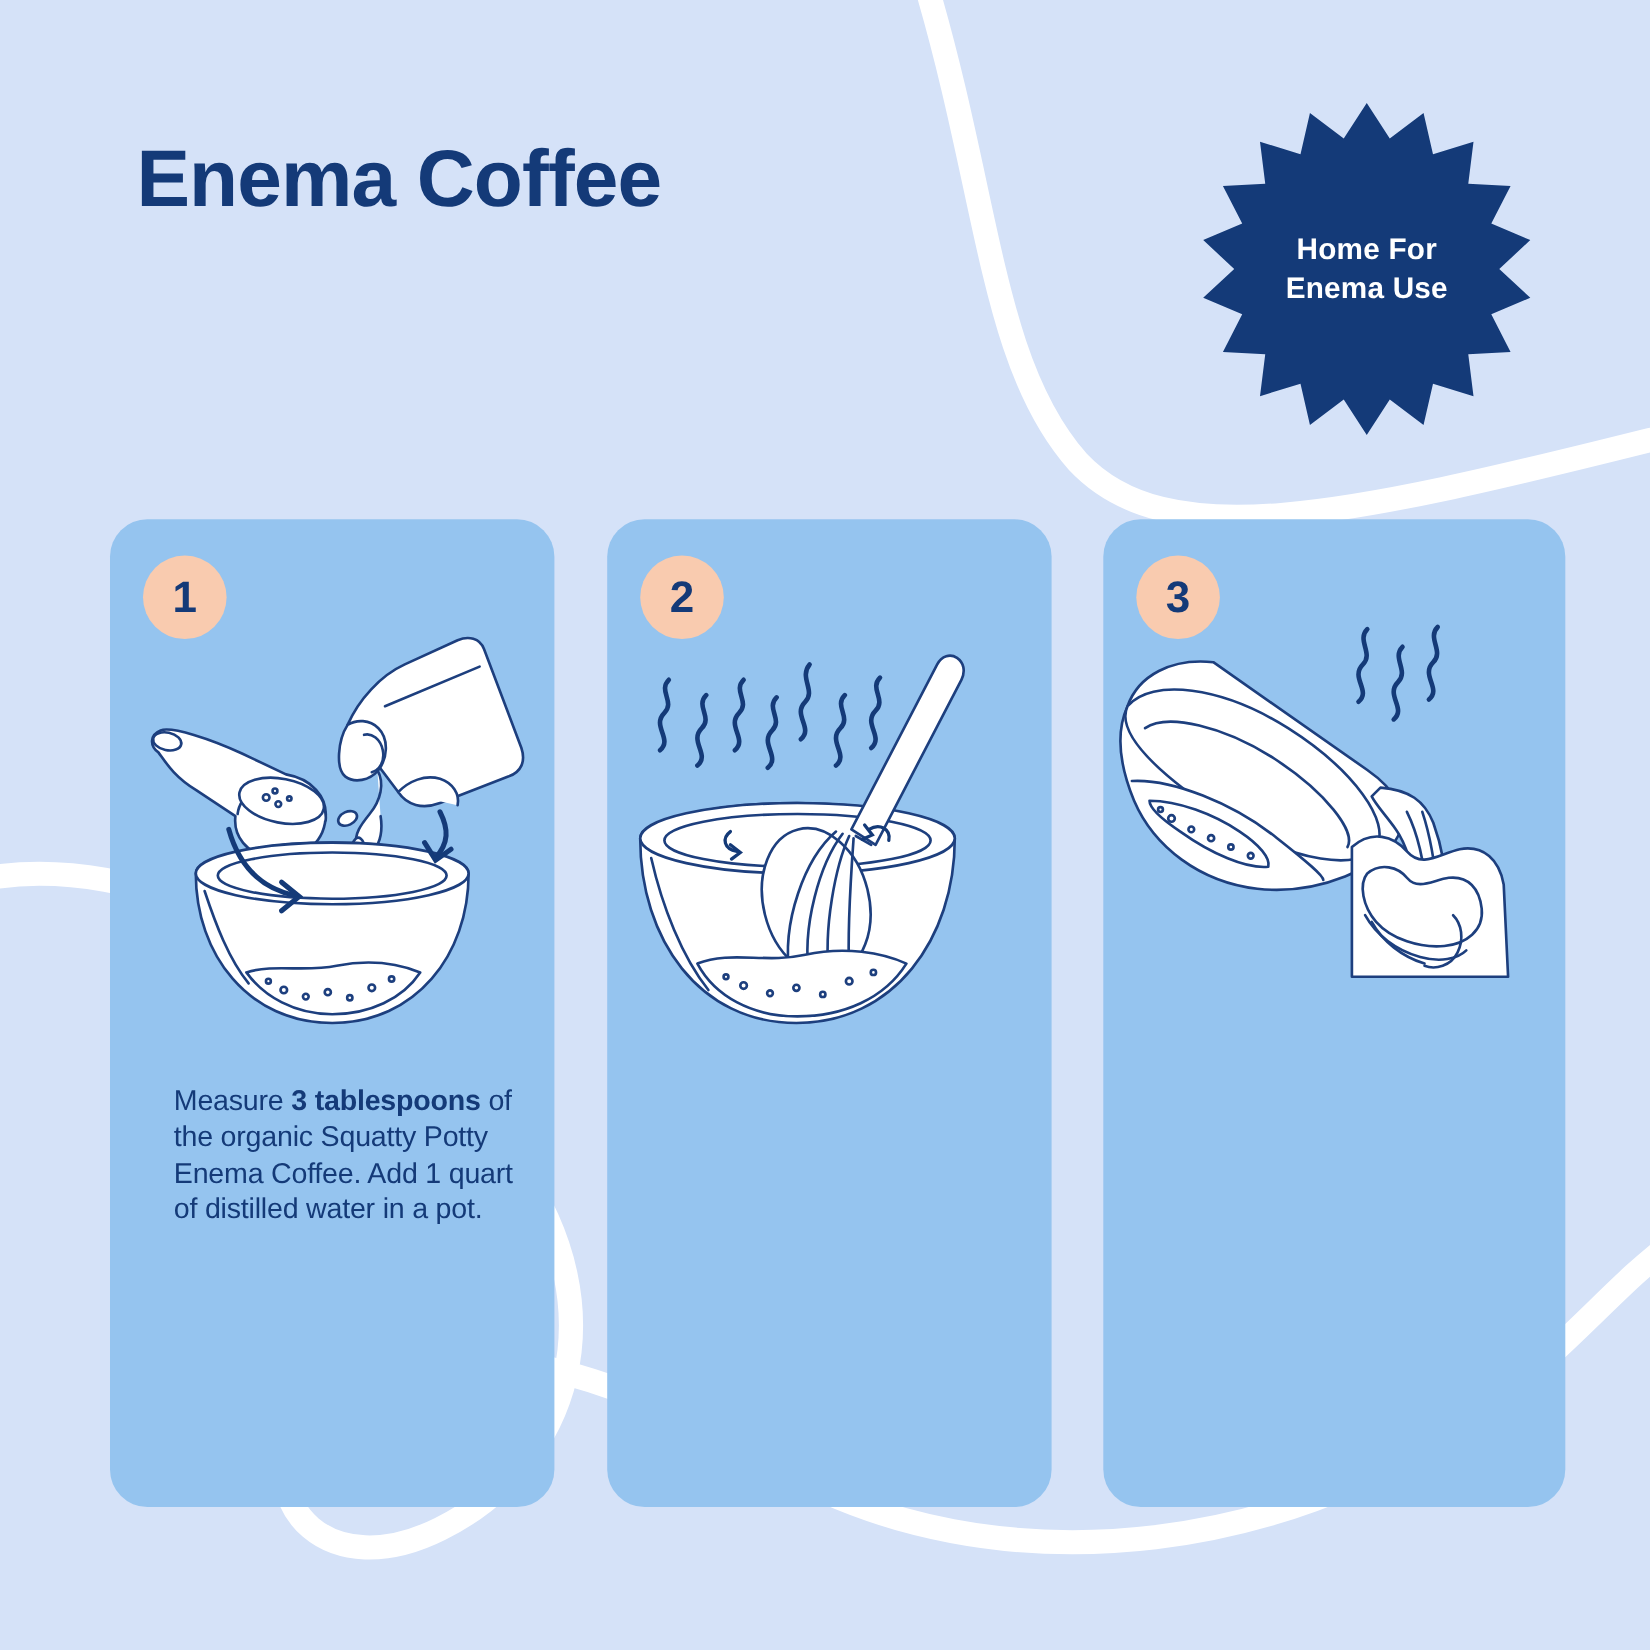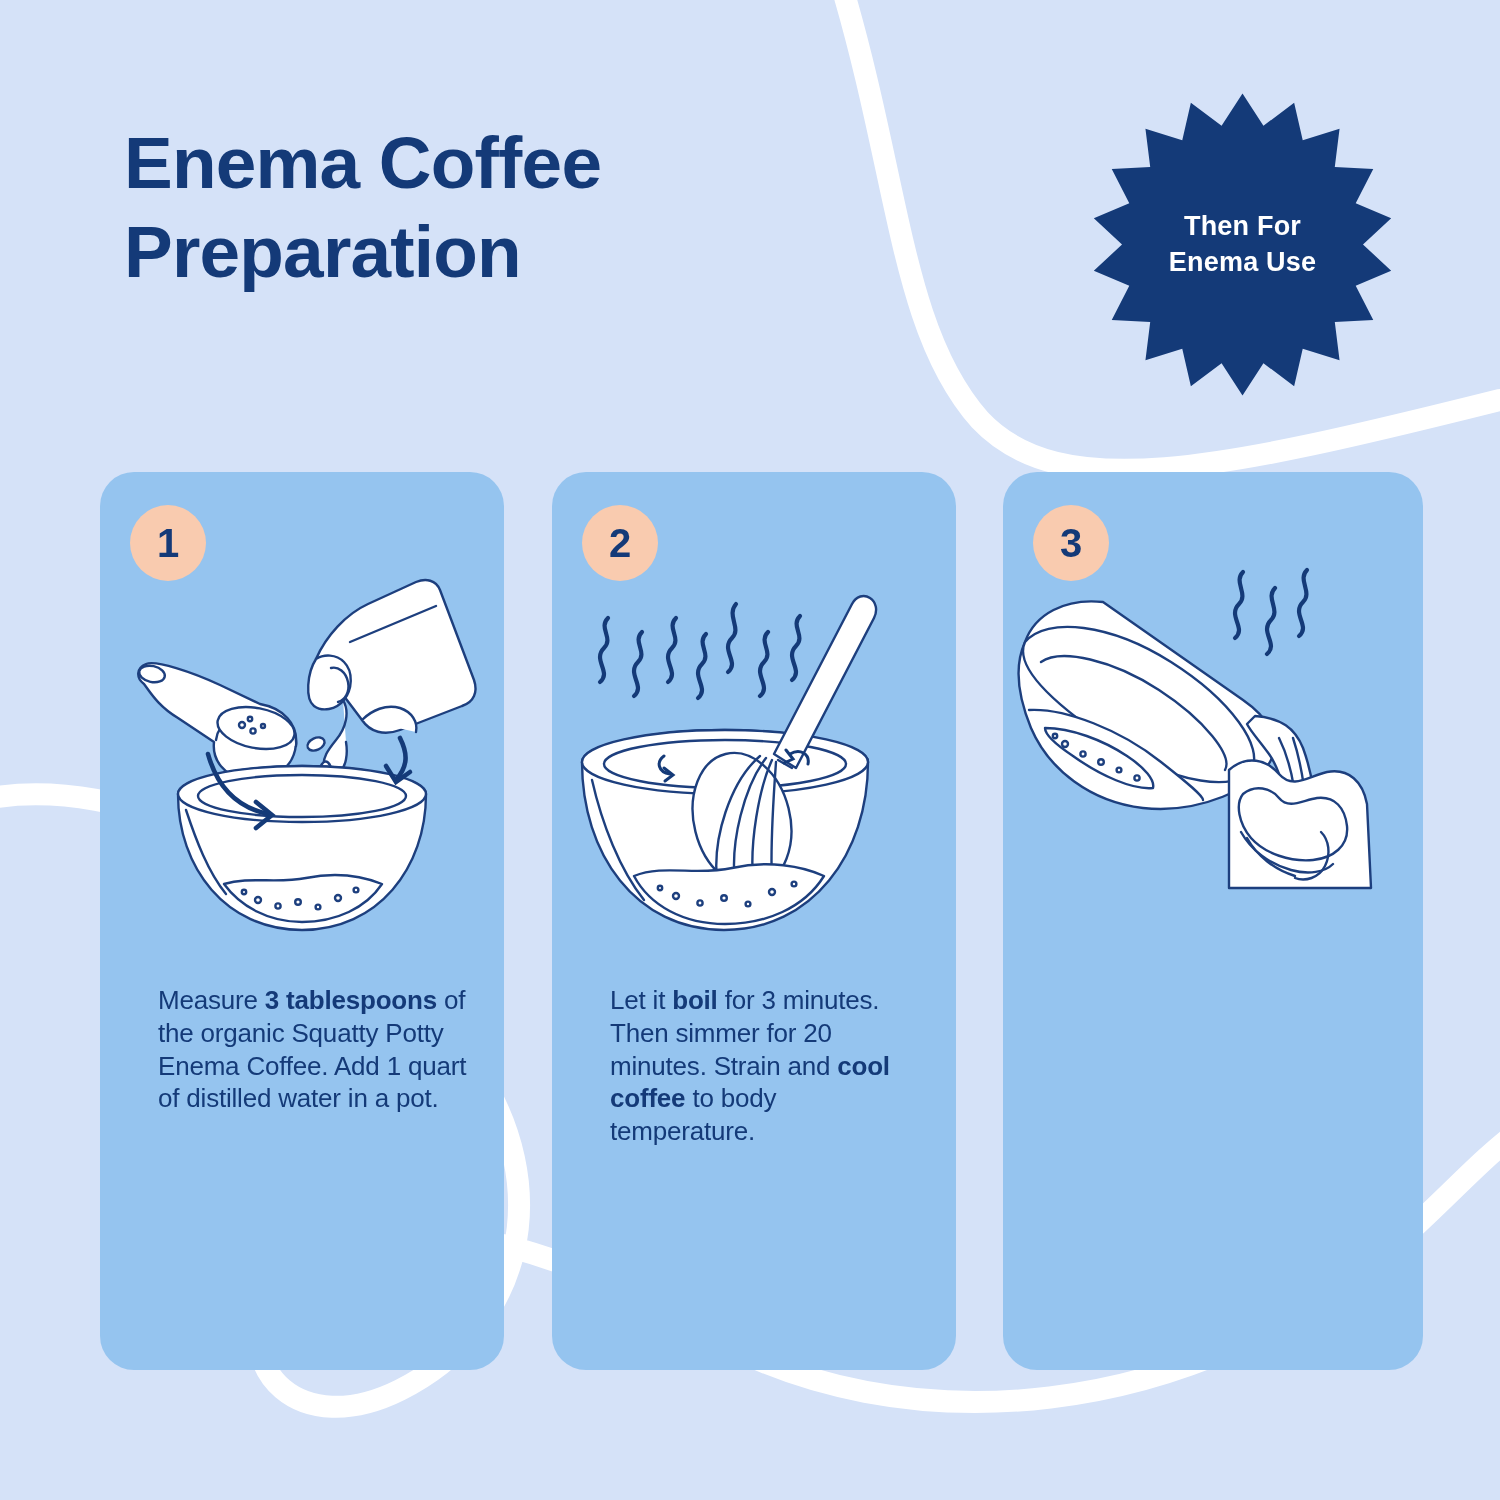--- a/index.html
+++ b/index.html
@@ -124,29 +124,28 @@
 
   <svg id="bg-swooshes" viewBox="0 0 1500 1500" preserveAspectRatio="none">
     <g fill="none" stroke="#ffffff" stroke-width="22" stroke-linecap="round">
       <path d="M840,-20 C900,180 900,330 980,420 C1060,505 1220,470 1500,400"></path>
       <path d="M-20,800 C120,770 330,860 470,1060 C560,1190 520,1330 400,1390 C300,1440 230,1370 270,1290 C320,1195 520,1220 700,1330 C900,1450 1200,1420 1400,1240 C1450,1195 1480,1160 1520,1130"></path>
     </g>
   </svg>
 
   <div id="header-title">
     <span class="line">Enema Coffee</span>
-    <span class="line">Preparation</span>
   </div>
 
   <div id="badge">
     <svg viewBox="0 0 200 200">
       <polygon id="burst-poly" fill="#143a78" points="100.00,1.00 113.72,22.20 133.86,6.97 139.50,31.58 163.64,24.16 160.52,49.22 185.74,50.50 174.24,72.98 197.50,82.81 179.00,100.00 197.50,117.19 174.24,127.02 185.74,149.50 160.52,150.78 163.64,175.84 139.50,168.42 133.86,193.03 113.72,177.80 100.00,199.00 86.28,177.80 66.14,193.03 60.50,168.42 36.36,175.84 39.48,150.78 14.26,149.50 25.76,127.02 2.50,117.19 21.00,100.00 2.50,82.81 25.76,72.98 14.26,50.50 39.48,49.22 36.36,24.16 60.50,31.58 66.14,6.97 86.28,22.20"></polygon>
     </svg>
     <div id="badge-text">
-      <span class="bline">Then For</span>
+      <span class="bline">Home For</span>
       <span class="bline">Enema Use</span>
     </div>
   </div>
 
   <div class="card" id="card-1">
     <div class="step-badge">1</div>
 
     <div class="illus">
       <svg viewBox="0 0 404 420">
         <g fill="#ffffff" stroke="#1d3f7e" stroke-width="2.4" stroke-linejoin="round" stroke-linecap="round">
@@ -250,21 +249,20 @@
 
         <g fill="none" stroke="#143a78" stroke-width="3" stroke-linecap="round">
           <path d="M112,224 C104,230 106,240 118,242"></path>
           <path d="M112,236 L121,243 L113,249"></path>
           <path d="M238,222 C248,216 258,222 256,232"></path>
           <path d="M234,218 L241,227 L232,231"></path>
         </g>
       </svg>
     </div>
 
-    <div class="card-text"><span>Let it </span><b>boil</b><span> for 3 minutes. Then simmer for 20 minutes. Strain and </span><b>cool coffee</b><span> to body temperature.</span></div>
   </div>
 
   <div class="card" id="card-3">
     <div class="step-badge">3</div>
 
     <div class="illus">
       <svg viewBox="0 0 420 420">
 
         <g fill="none" stroke="#143a78" stroke-width="4.2" stroke-linecap="round">
           <path d="M232,106 C244,96 224,84 236,72 C246,62 230,50 240,40"></path>

